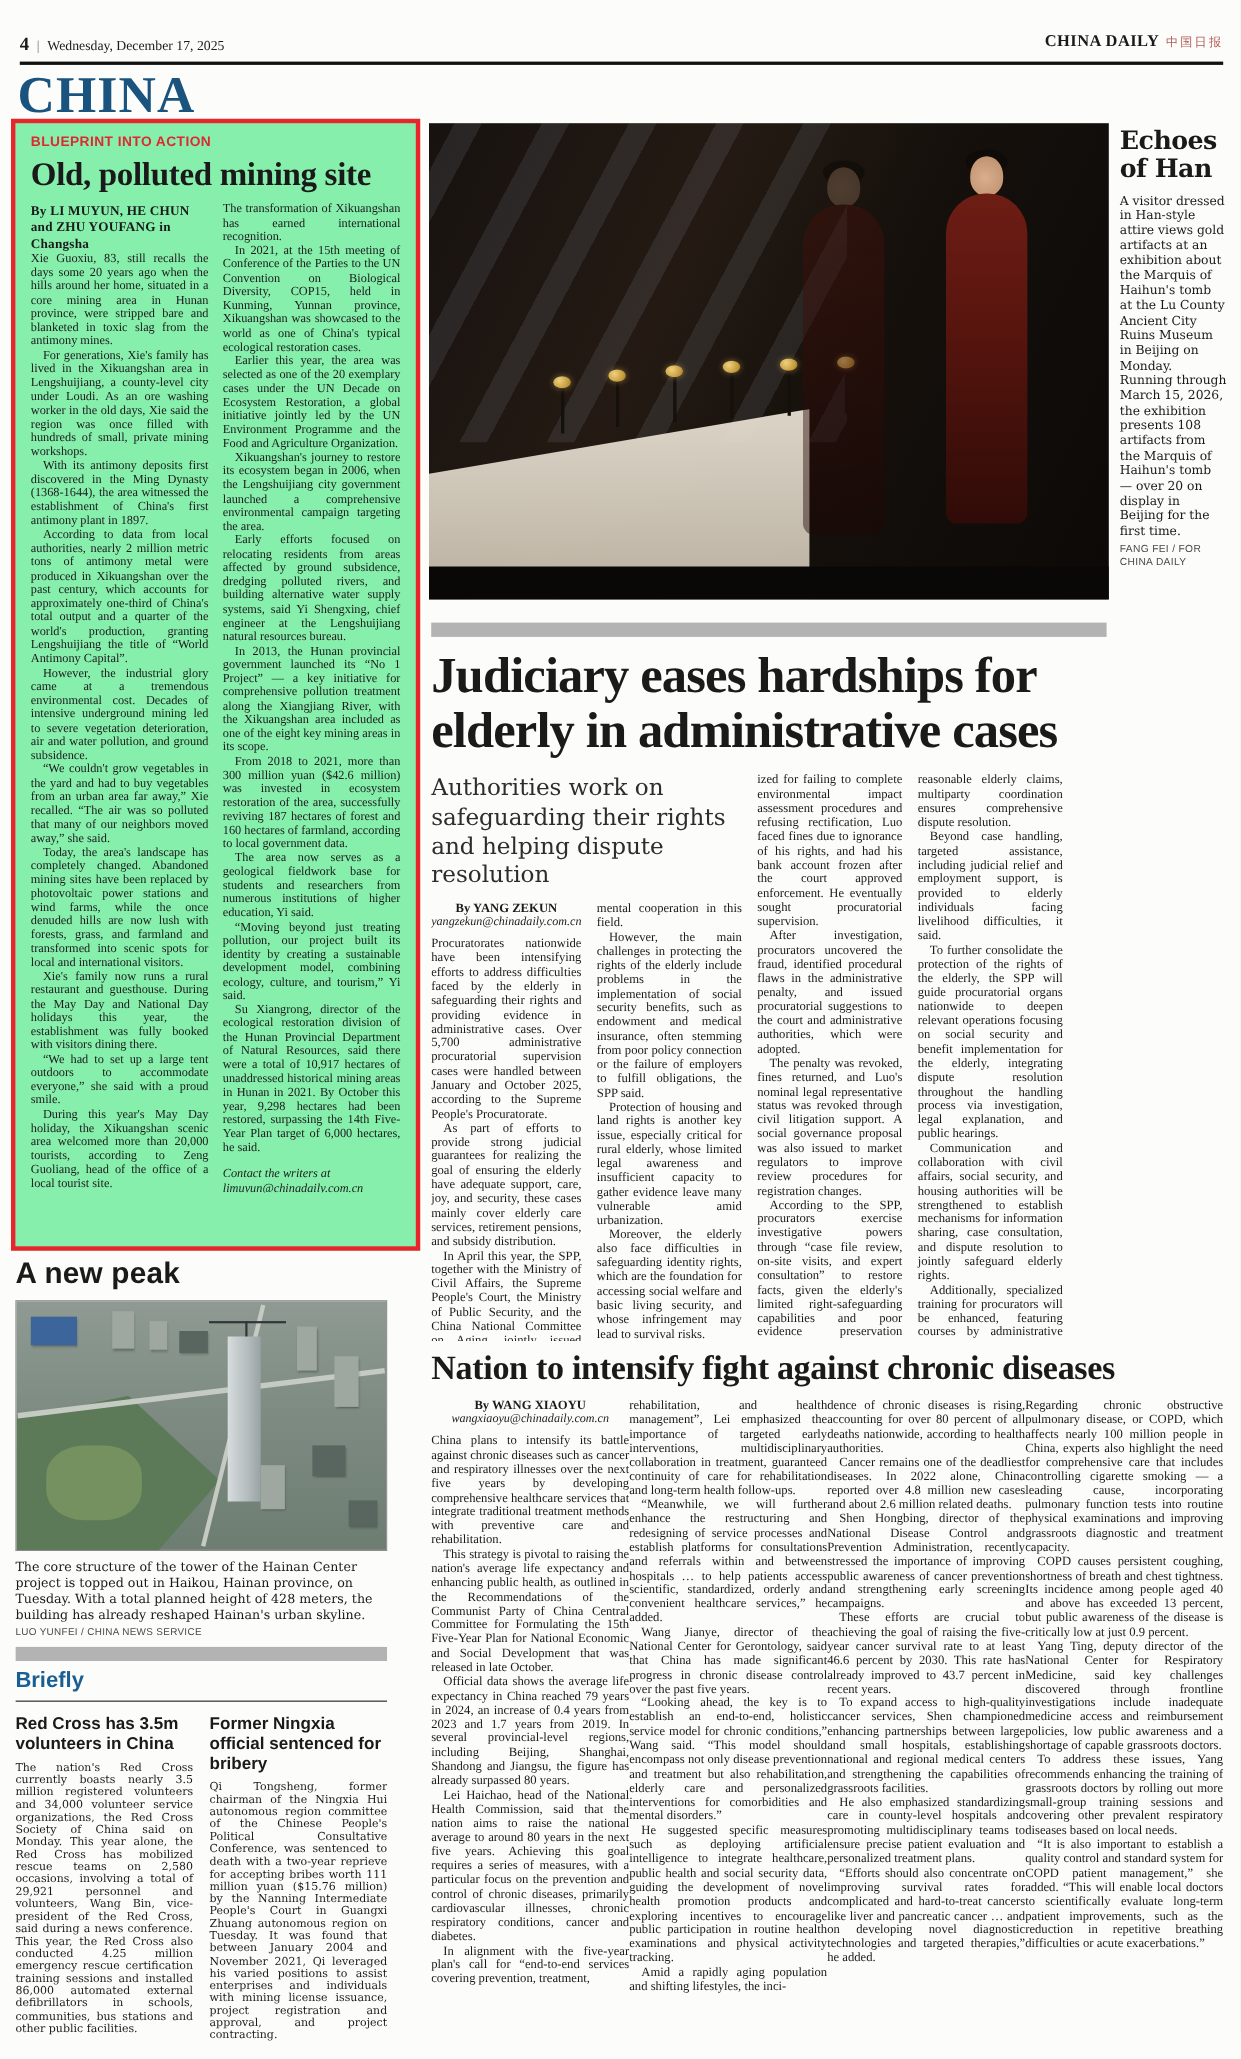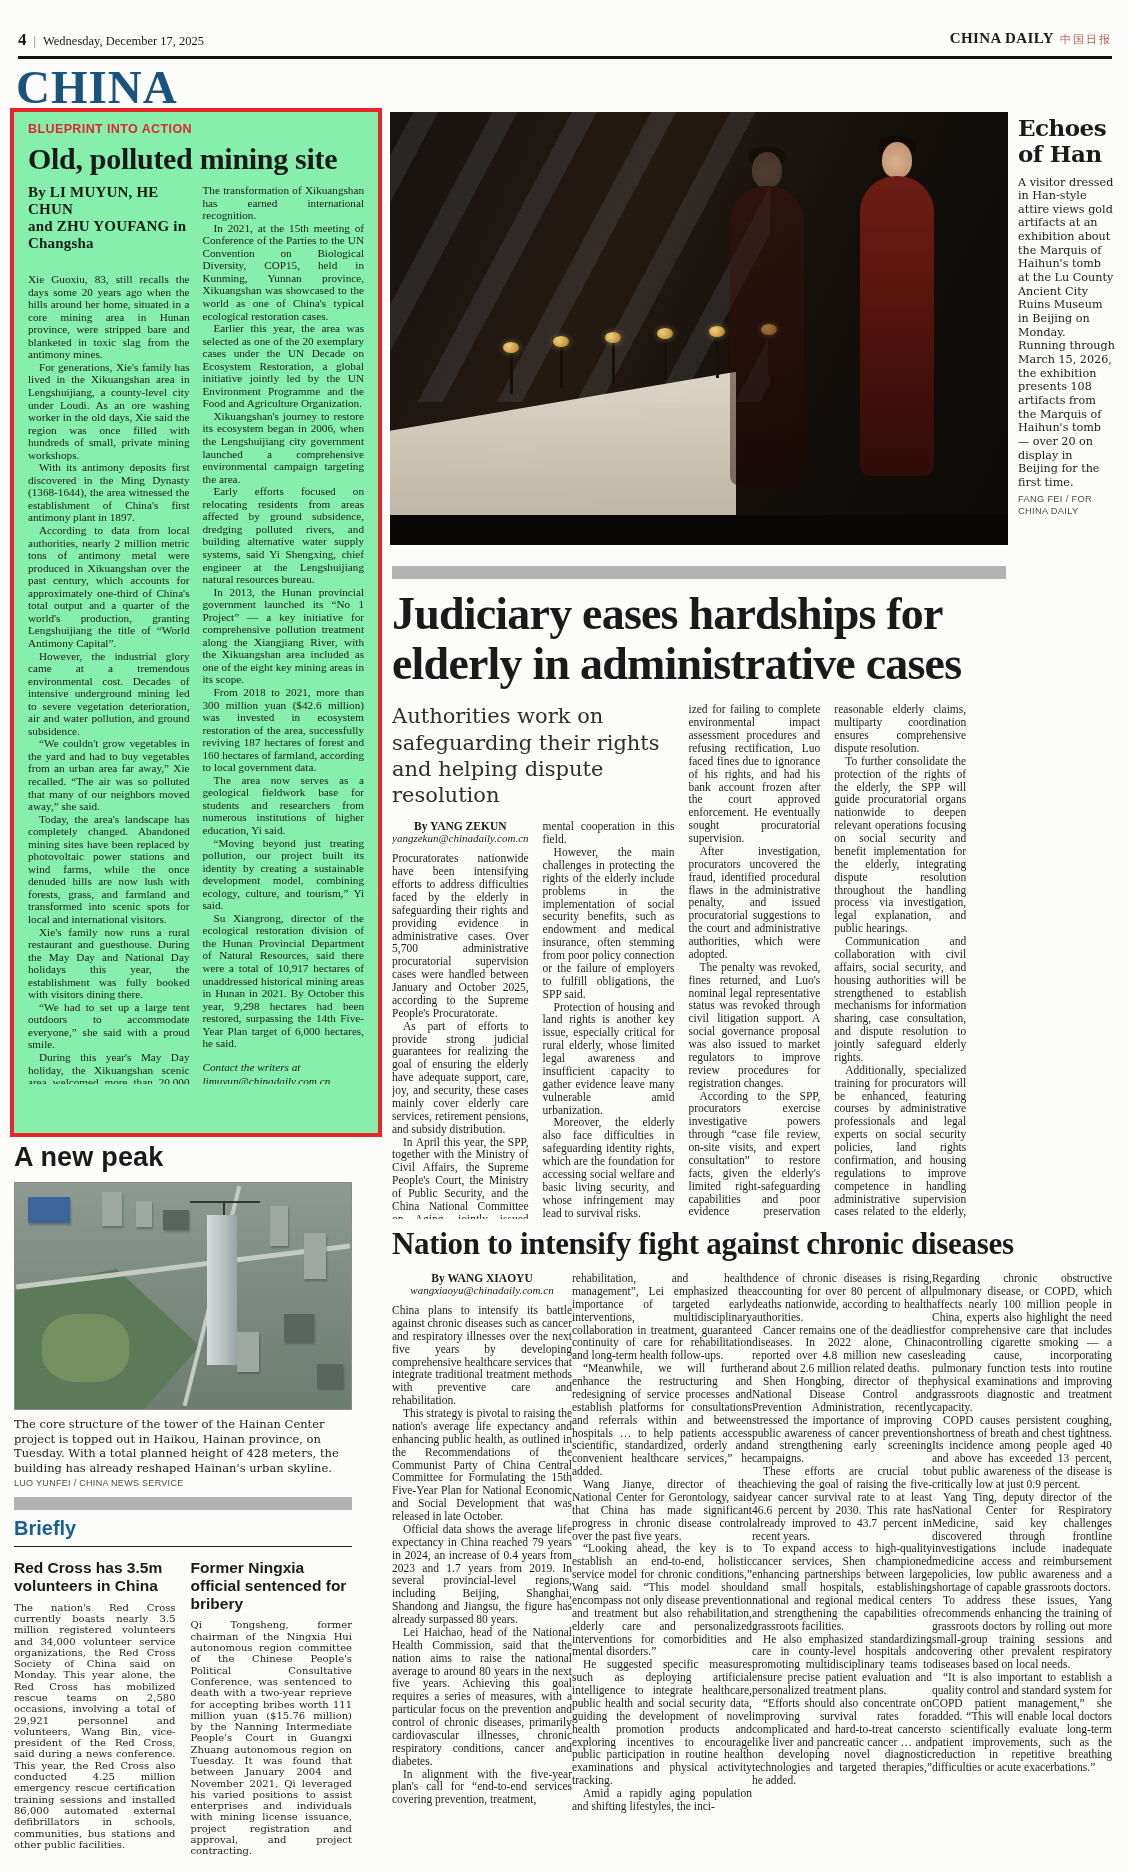--- a/index.html
+++ b/index.html
@@ -19,21 +19,21 @@
   .hdr-right .cn { font-size:11px; color:#b05a55; margin-left:6px; letter-spacing:2px; }
   .hdr-rule { position:absolute; left:18px; right:16px; top:56px; height:3px; background:#111; }
   .section-title { position:absolute; left:16px; top:60px; font-size:47px; font-weight:bold; color:#1a547e; letter-spacing:1px; font-family:"Liberation Serif",serif; }
 
   
   .mining { position:absolute; left:10px; top:108px; width:372px; height:1029px;
             border:4px solid #e9252c; padding:10px 14px; overflow:hidden; background:#86efac; }
   .kicker { color:#dd2a30; font-family:"Liberation Sans",sans-serif; font-weight:bold; font-size:12.5px; letter-spacing:.4px; }
   .mining-headline { font-size:30px; line-height:1.07; font-weight:bold; margin:7px 0 9px; letter-spacing:-.3px; }
   .mining-cols { display:grid; grid-template-columns:1fr 1fr; column-gap:13px; height:900px; overflow:hidden; }
-  .byline { font-size:15px; margin-bottom:21px; }
+  .byline { font-size:12px; margin-bottom:0; }
   .byline b { letter-spacing:.2px; }
   .body-col { font-size:11.2px; line-height:1.12; text-align:justify; }
   .para { margin:0; text-indent:11px; }
   .body-col .para:first-child { text-indent:0; }
   .contact { font-style:italic; font-size:11.2px; margin-top:10px; line-height:1.25; }
 
   
   .main-photo { position:absolute; left:390px; top:112px; width:618px; height:433px; overflow:hidden;
     background: linear-gradient(115deg,#171210 0%, #241a13 35%, #15100c 60%, #0c0907 100%); }
   .glass-glare { position:absolute; left:-40px; top:-30px; width:420px; height:320px; opacity:.8;
@@ -235,20 +235,21 @@
         </div>
       <div class="jc3 body-col cont">
           <p class="para">ized for failing to complete environmental impact assessment procedures and refusing rectification, Luo faced fines due to ignorance of his rights, and had his bank account frozen after the court approved enforcement. He eventually sought procuratorial supervision.</p>
           <p class="para">After investigation, procurators uncovered the fraud, identified procedural flaws in the administrative penalty, and issued procuratorial suggestions to the court and administrative authorities, which were adopted.</p>
           <p class="para">The penalty was revoked, fines returned, and Luo's nominal legal representative status was revoked through civil litigation support. A social governance proposal was also issued to market regulators to improve review procedures for registration changes.</p>
           <p class="para">According to the SPP, procurators exercise investigative powers through “case file review, on-site visits, and expert consultation” to restore facts, given the elderly's limited right-safeguarding capabilities and poor evidence preservation awareness.</p>
           <p class="para">For erroneous court rulings or improper administrative acts, appeals and procuratorial suggestions are used to urge rectification. In cases with correct rulings but</p>
         </div>
       <div class="jc4 body-col cont">
           <p class="para">reasonable elderly claims, multiparty coordination ensures comprehensive dispute resolution.</p>
+          <p class="para">Beyond case handling, targeted assistance, including judicial relief and employment support, is provided to elderly individuals facing livelihood difficulties, it said.</p>
           <p class="para">To further consolidate the protection of the rights of the elderly, the SPP will guide procuratorial organs nationwide to deepen relevant operations focusing on social security and benefit implementation for the elderly, integrating dispute resolution throughout the handling process via investigation, legal explanation, and public hearings.</p>
           <p class="para">Communication and collaboration with civil affairs, social security, and housing authorities will be strengthened to establish mechanisms for information sharing, case consultation, and dispute resolution to jointly safeguard elderly rights.</p>
           <p class="para">Additionally, specialized training for procurators will be enhanced, featuring courses by administrative professionals and legal experts on social security policies, land rights confirmation, and housing regulations to improve competence in handling administrative supervision cases related to the elderly, it said.</p>
         </div>
     </div>
   </div>
 
   <div class="peak">
     <div class="peak-title">A new peak</div>
     <div class="peak-photo">

